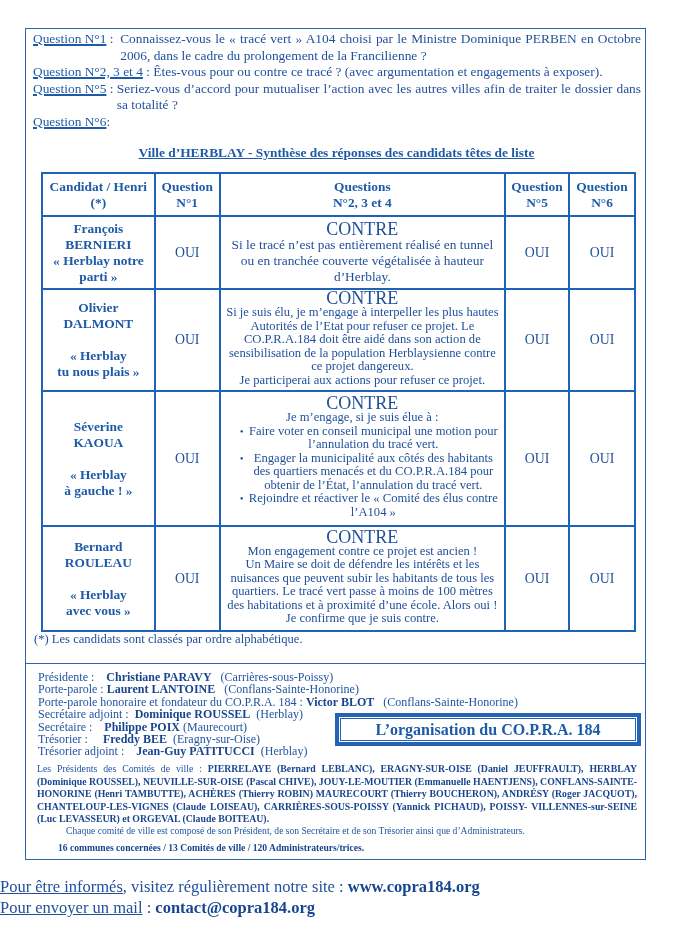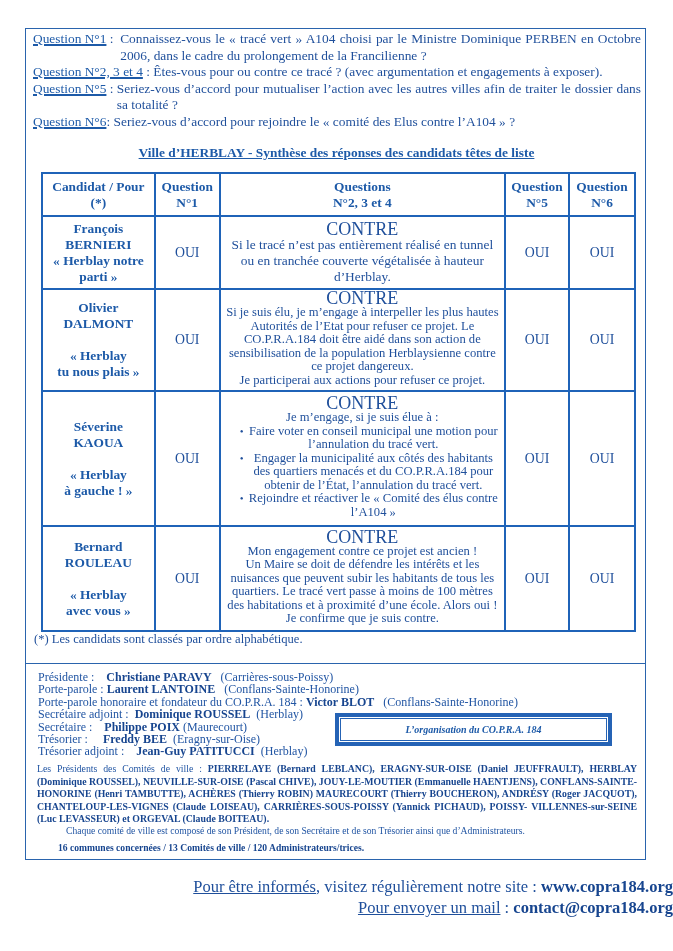--- a/index.html
+++ b/index.html
@@ -46,35 +46,35 @@
   tr.r4 td { height: 103px; }
   .footnote { position: absolute; left: 34px; top: 632px; font-size: 12.6px; }
 
   .hr { position: absolute; left: 25px; top: 663px; width: 621px; height: 1px; background: #2a64ad; }
 
   
   .org { position: absolute; left: 38px; top: 671px; font-size: 12px; line-height: 12.4px; color: #2155a3; }
   .org .row { white-space: nowrap; }
   .org b { color: #17458f; }
   .org-box {
-    position: absolute; left: 335px; top: 713px; width: 277px; height: 33px;
+    position: absolute; left: 335px; top: 713px; width: 306px; height: 33px;
     border: 3px double #2563b5; box-sizing: border-box; outline: 1px solid #2563b5; outline-offset: -6px;
     display: flex; align-items: center; justify-content: center;
-    font-weight: bold; font-size: 10px; color: #1d5aa8;
-    border-width: 4px; border-style: solid; font-style: italic;
+    font-weight: bold; font-size: 16px; color: #1d5aa8;
+    border-width: 4px; border-style: solid;
   }
   .presidents {
     position: absolute; left: 37px; top: 763px; width: 600px; font-size: 9.8px; line-height: 12.6px;
     text-align: justify; text-align-last: left; color: #2155a3;
   }
   .presidents b { color: #17458f; }
   .chaque { position: absolute; left: 46px; top: 825px; font-size: 9.6px; color: #2155a3; margin-left: 20px; }
   .stats { position: absolute; left: 58px; top: 842px; font-size: 9.6px; font-weight: bold; color: #17458f; }
 
-  .bottom { position: absolute; left: 0; width: 673px; top: 876px; text-align: right; font-size: 16.5px; line-height: 21px; color: #1f4f9b; }
+  .bottom { position: absolute; left: 0; width: 673px; top: 876px; text-align: left; font-size: 16.5px; line-height: 21px; color: #1f4f9b; }
   .bottom .u { text-decoration: underline; }
   .bottom b { color: #17458f; }
 </style>
 </head>
 <body>
 
 <div class="frame"></div>
 
 <div class="questions">
   <div class="q q1">
@@ -88,37 +88,36 @@
       <span class="qt">Êtes-vous pour ou contre ce tracé ? (avec argumentation et engagements à exposer).</span>
   </div>
   <div class="q q5">
     <span class="ql">Question N°5</span>
       <span class="sep"> : </span>
       <span class="qt">Seriez-vous d’accord pour mutualiser l’action avec les autres villes afin de traiter le dossier dans sa totalité ?</span>
   </div>
   <div class="q">
     <span class="ql">Question N°6 </span>
       <span class="sep">: </span>
-      <span class="qt">Seriez-vous d’accord pour rejoindre le « comité des Elus contre l’A104 » ?</span>
   </div>
 </div>
 
 <div class="synth-title">Ville d’HERBLAY - Synthèse des réponses des candidats têtes de liste</div>
 
 <table class="resp">
   <colgroup>
     <col style="width:113px">
       <col style="width:65px">
       <col style="width:287px">
       <col style="width:64px">
       <col style="width:66px">
   </colgroup>
   <thead>
     <tr>
-      <th><span>Candidat / Pour</span><br><span>(*)</span></th>
+      <th><span>Candidat / Henri</span><br><span>(*)</span></th>
       <th><span>Question</span><br><span>N°1</span></th>
       <th><span>Questions</span><br><span>N°2, 3 et 4</span></th>
       <th><span>Question</span><br><span>N°5</span></th>
       <th><span>Question</span><br><span>N°6</span></th>
     </tr>
   </thead>
   <tbody>
     <tr class="r1">
       <td class="cand">
         <span>François</span><br>

